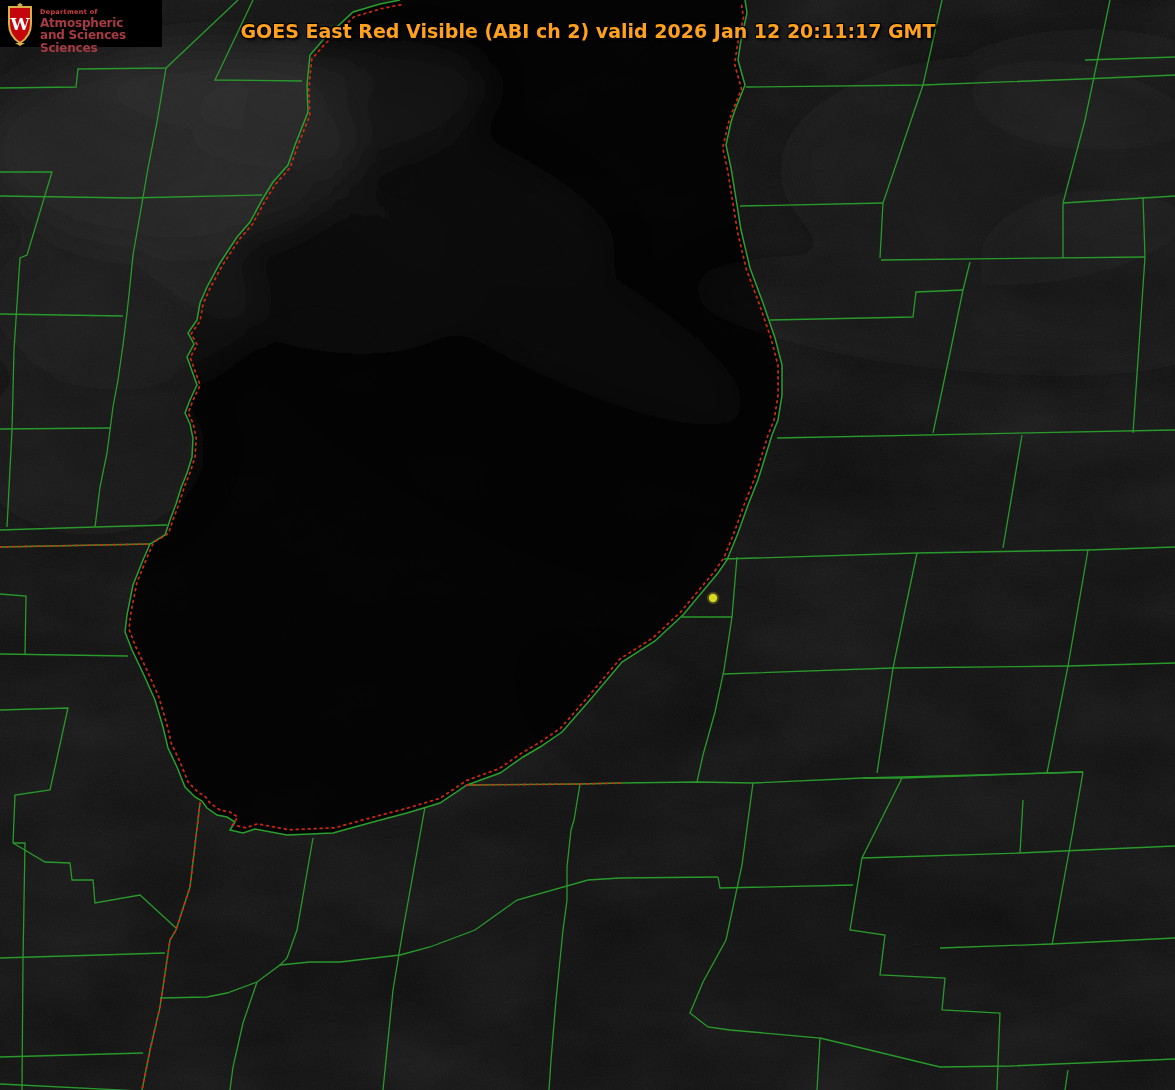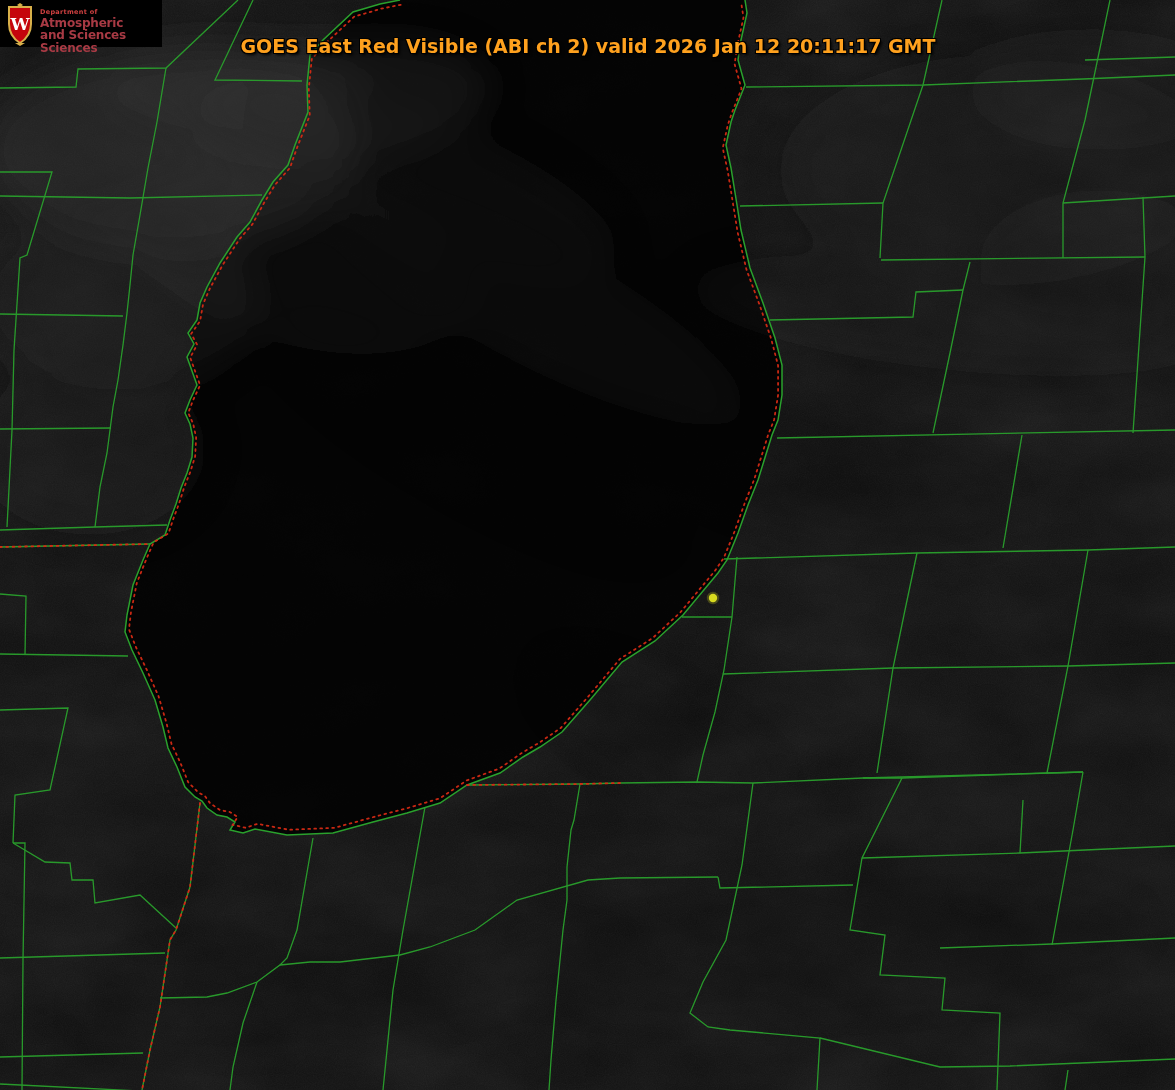--- a/index.html
+++ b/index.html
@@ -5,21 +5,21 @@
   html,body{margin:0;padding:0;background:#000;}
   .stage{position:relative;width:1175px;height:1090px;overflow:hidden;background:#0e0e0e;
          font-family:"DejaVu Sans", sans-serif;}
   .stage svg.map{position:absolute;left:0;top:0;}
   .logo{position:absolute;left:0;top:0;width:162px;height:47px;background:#000;
         display:flex;align-items:center;gap:5px;padding:0;z-index:5;}
   .crest{margin-left:5px;flex:0 0 auto;}
   .logo-text{line-height:1.05;padding-top:16px;}
   .logo-text .dept{font-size:6.5px;color:#cf4040;font-weight:bold;letter-spacing:.3px;margin-bottom:1px;}
   .logo-text .l1,.logo-text .l2{font-size:12px;color:#a83a44;font-weight:bold;letter-spacing:-0.2px;}
-  .title{position:absolute;left:588px;top:35px;transform:translateX(-50%);white-space:nowrap;
+  .title{position:absolute;left:588px;top:20px;transform:translateX(-50%);white-space:nowrap;
          font-size:19px;font-weight:bold;color:#ffa11e;z-index:5;
          text-shadow:1px 1px 0 #000,-1px -1px 0 #000,1px -1px 0 #000,-1px 1px 0 #000,2px 2px 3px #000;}
 </style>
 </head>
 <body>
 
 <div class="stage">
   <svg id="map" class="map" width="1175" height="1090" viewBox="0 0 1175 1090">
       <defs>
         <filter id="grain" x="0%" y="0%" width="100%" height="100%">

